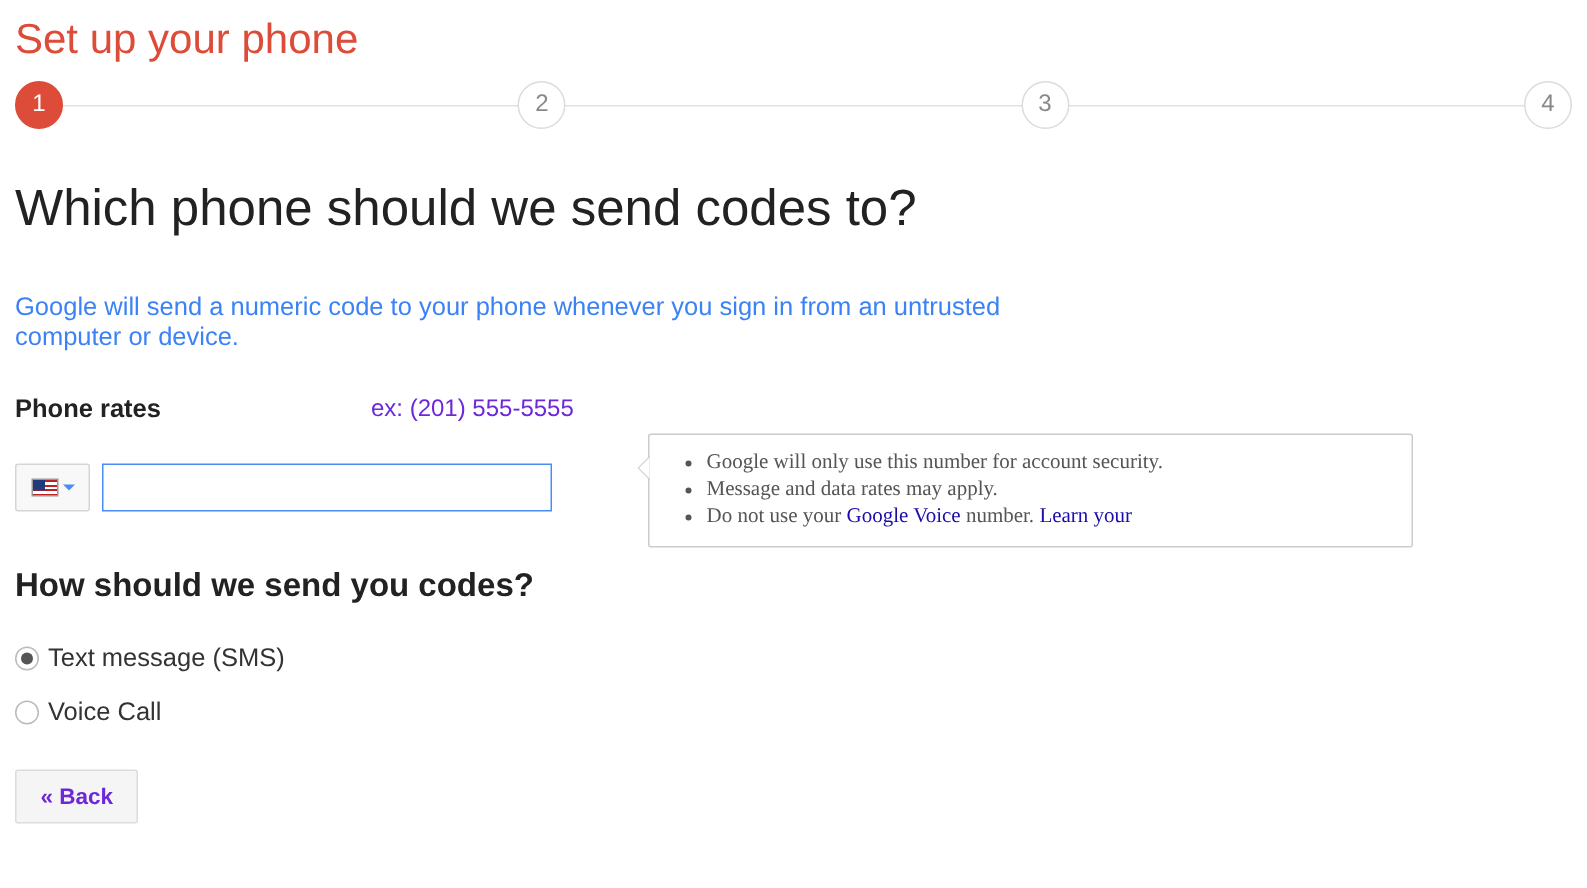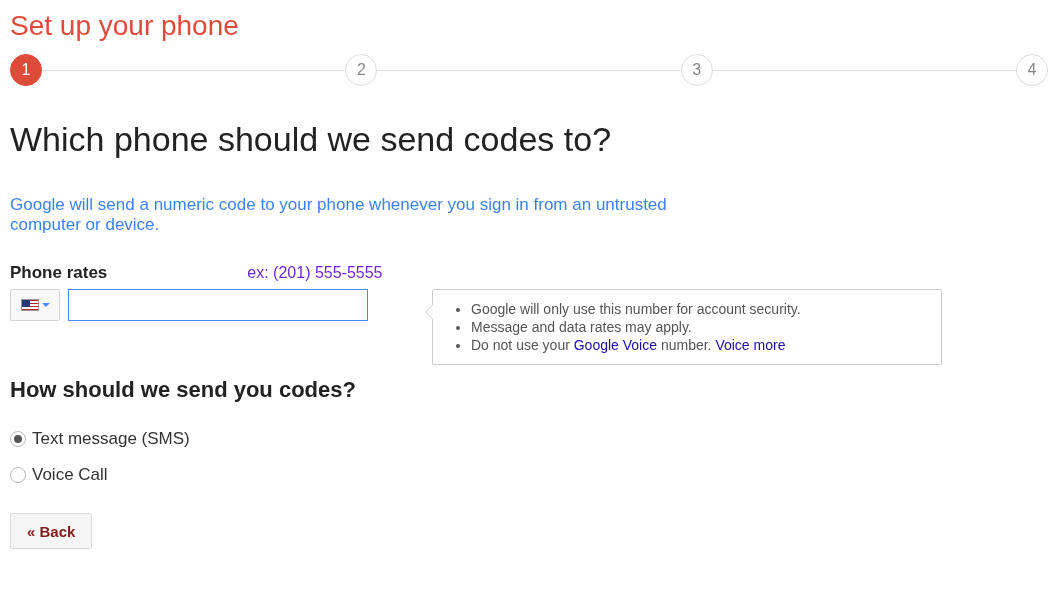--- a/index.html
+++ b/index.html
@@ -37,24 +37,24 @@
   .tip-arrow::after { content:""; position:absolute; left:1px; top:-7px; width:0; height:0; border-top:7px solid transparent; border-bottom:7px solid transparent; border-right:7px solid #fff; }
 
   .section-label { font-size:22px; font-weight:700; margin-top:12px; margin-bottom:26px; }
 
   .radio-row { display:flex; align-items:center; gap:6px; margin-bottom:16px; font-size:17px; color:#333; cursor:pointer; }
   .radio-outer { width:16px; height:16px; border-radius:50%; border:1px solid #bbb; display:flex; align-items:center; justify-content:center; background:#fff; }
   .radio-outer.checked .radio-inner { width:8px; height:8px; border-radius:50%; background:#555; }
 
   .button-row { display:flex; gap:28px; margin-top:28px; }
   .btn { height:36px; padding:0 16px; border-radius:2px; border:1px solid transparent; font-size:15px; font-weight:700; cursor:pointer; font-family:inherit; }
-  .btn-back { background:#f5f5f5; border-color:#dcdcdc; color:#7f1d1d; }
+  .btn-back { background:#f5f5f5; border-color:#dcdcdc; color:#6d28d9; }
   .btn-primary { background:#8fb7ec; border-color:#6fa2e6; color:#fff; }
 
-  .flex-align { display:flex; align-items:flex-start; }
+  .flex-align { display:flex; align-items:flex-end;font-family:Liberation Serif, serif; }
 </style>
 </head>
 <body>
 
 <div class="page-title">Set up your phone</div>
 
 <div class="stepper">
   <div class="line"></div>
   <div class="steps">
     <div class="step active">1</div>
@@ -82,21 +82,21 @@
     <input class="phone-input" type="text" value="" style="">
   </div>
 
   <div class="tooltip-wrap">
     <div class="tooltip">
       <div class="tip-arrow"></div>
       <ul>
         <li>Google will only use this number for account security.</li>
         <li>Message and data rates may apply.</li>
         <li>
-          <span>Do not use your </span><a href="#">Google Voice</a><span> number. </span><a href="#">Voice more</a>
+          <span>Do not use your </span><a href="#">Google Voice</a><span> number. </span><a href="#">Learn your</a>
         </li>
       </ul>
     </div>
   </div>
 </div>
 
 <div class="section-label">How should we send you codes?</div>
 
 <div class="radio-row">
   <span class="radio-outer checked">

